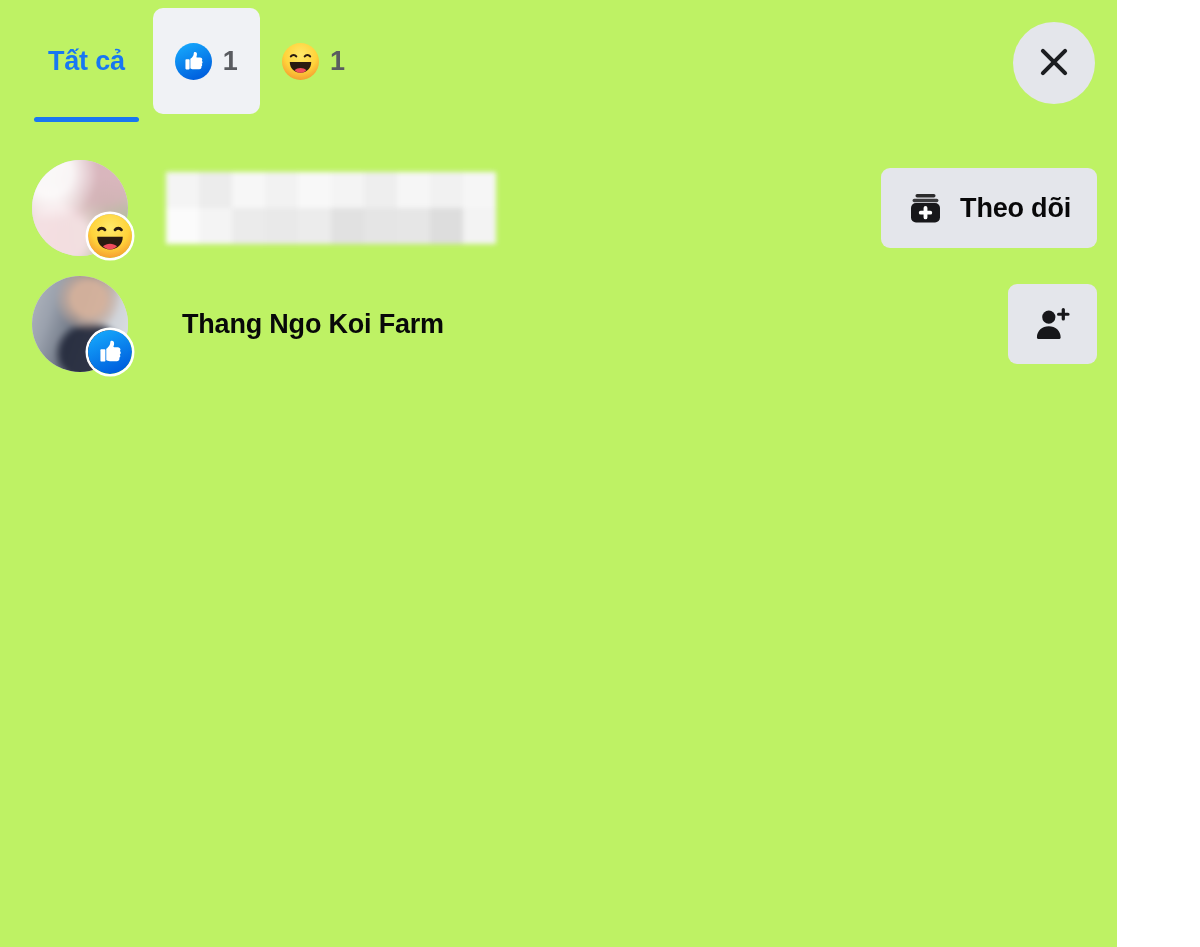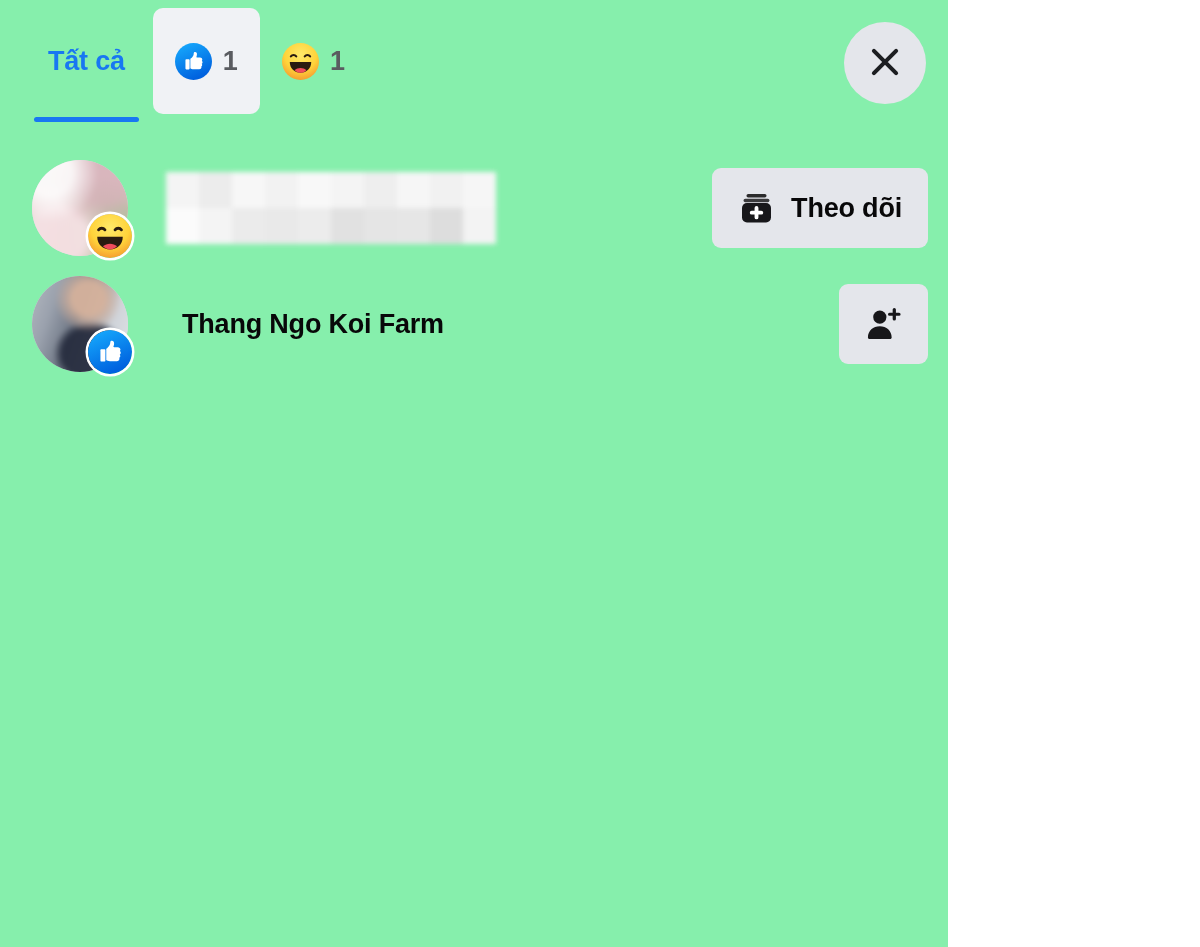--- a/index.html
+++ b/index.html
@@ -7,23 +7,23 @@
   html, body {
     width: 1200px;
     height: 947px;
     background: #ffffff;
     font-family: "Liberation Sans", "DejaVu Sans", sans-serif;
     overflow: hidden;
   }
 
   .dialog {
     position: relative;
-    width: 948px;
+    width: 1117px;
     height: 947px;
-    background: #86efac;
+    background: #bef264;
   }
 
   
   .header {
     position: relative;
     height: 126px;
     width: 100%;
   }
 
   .tabs {

